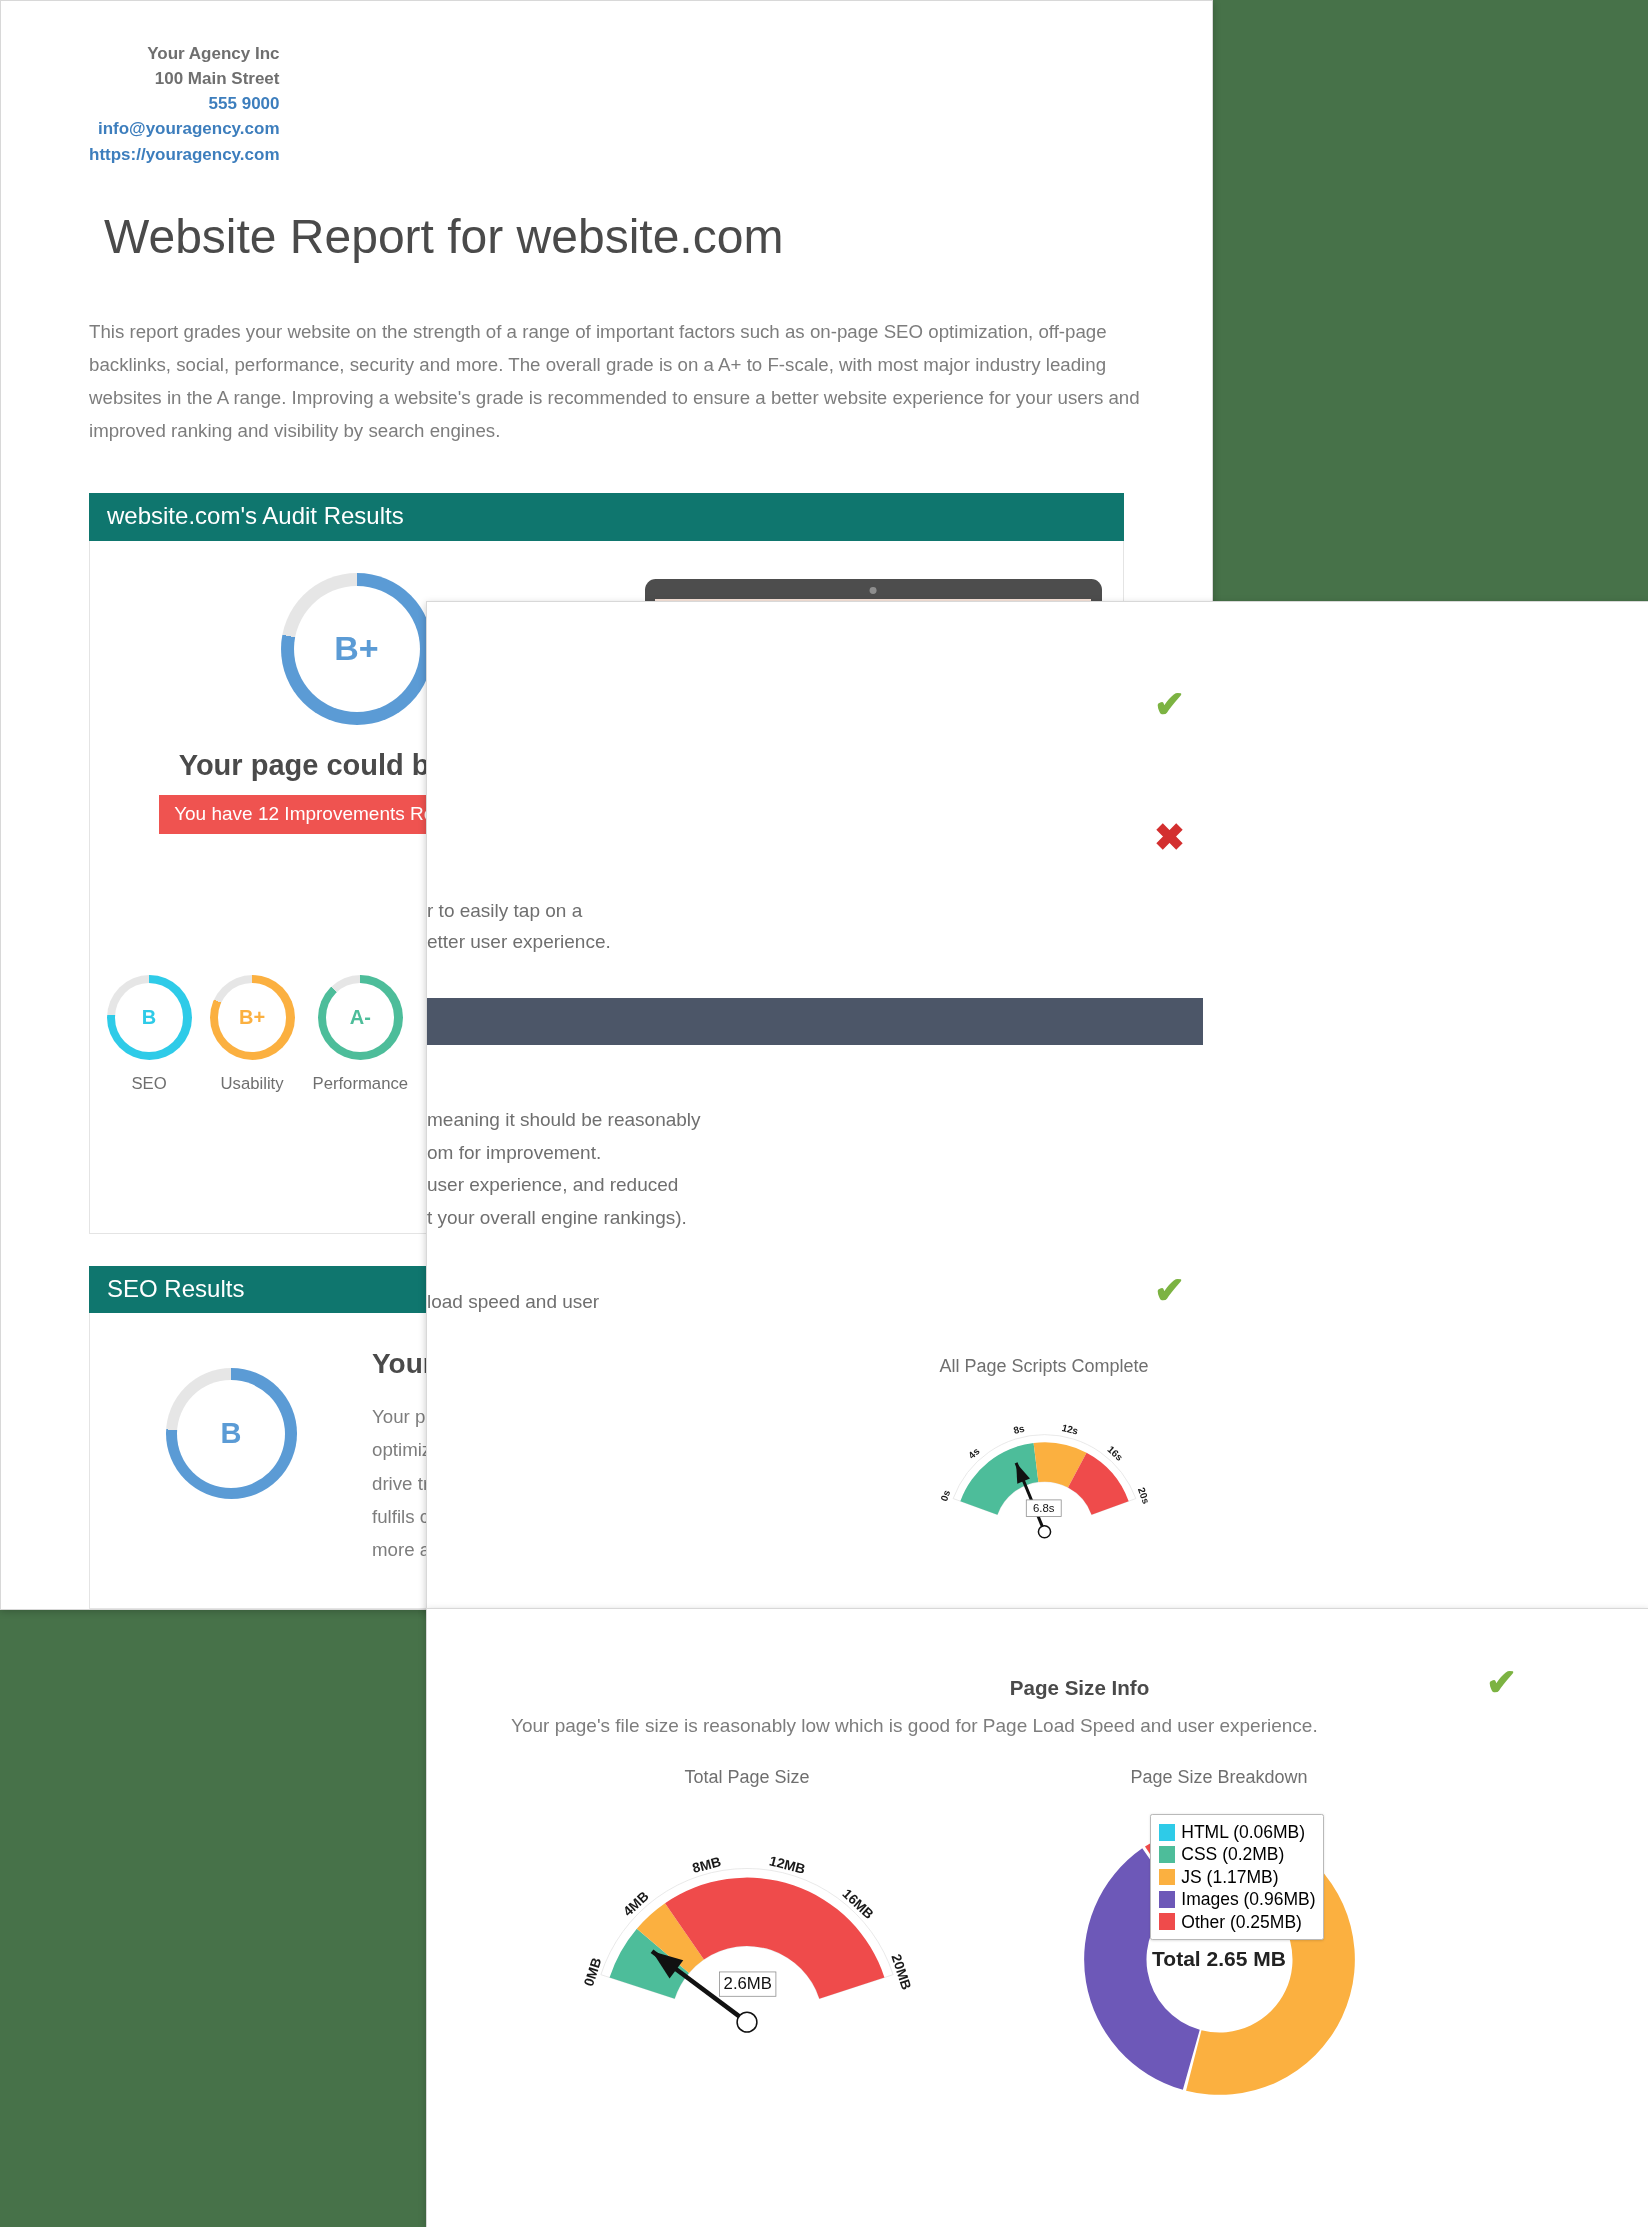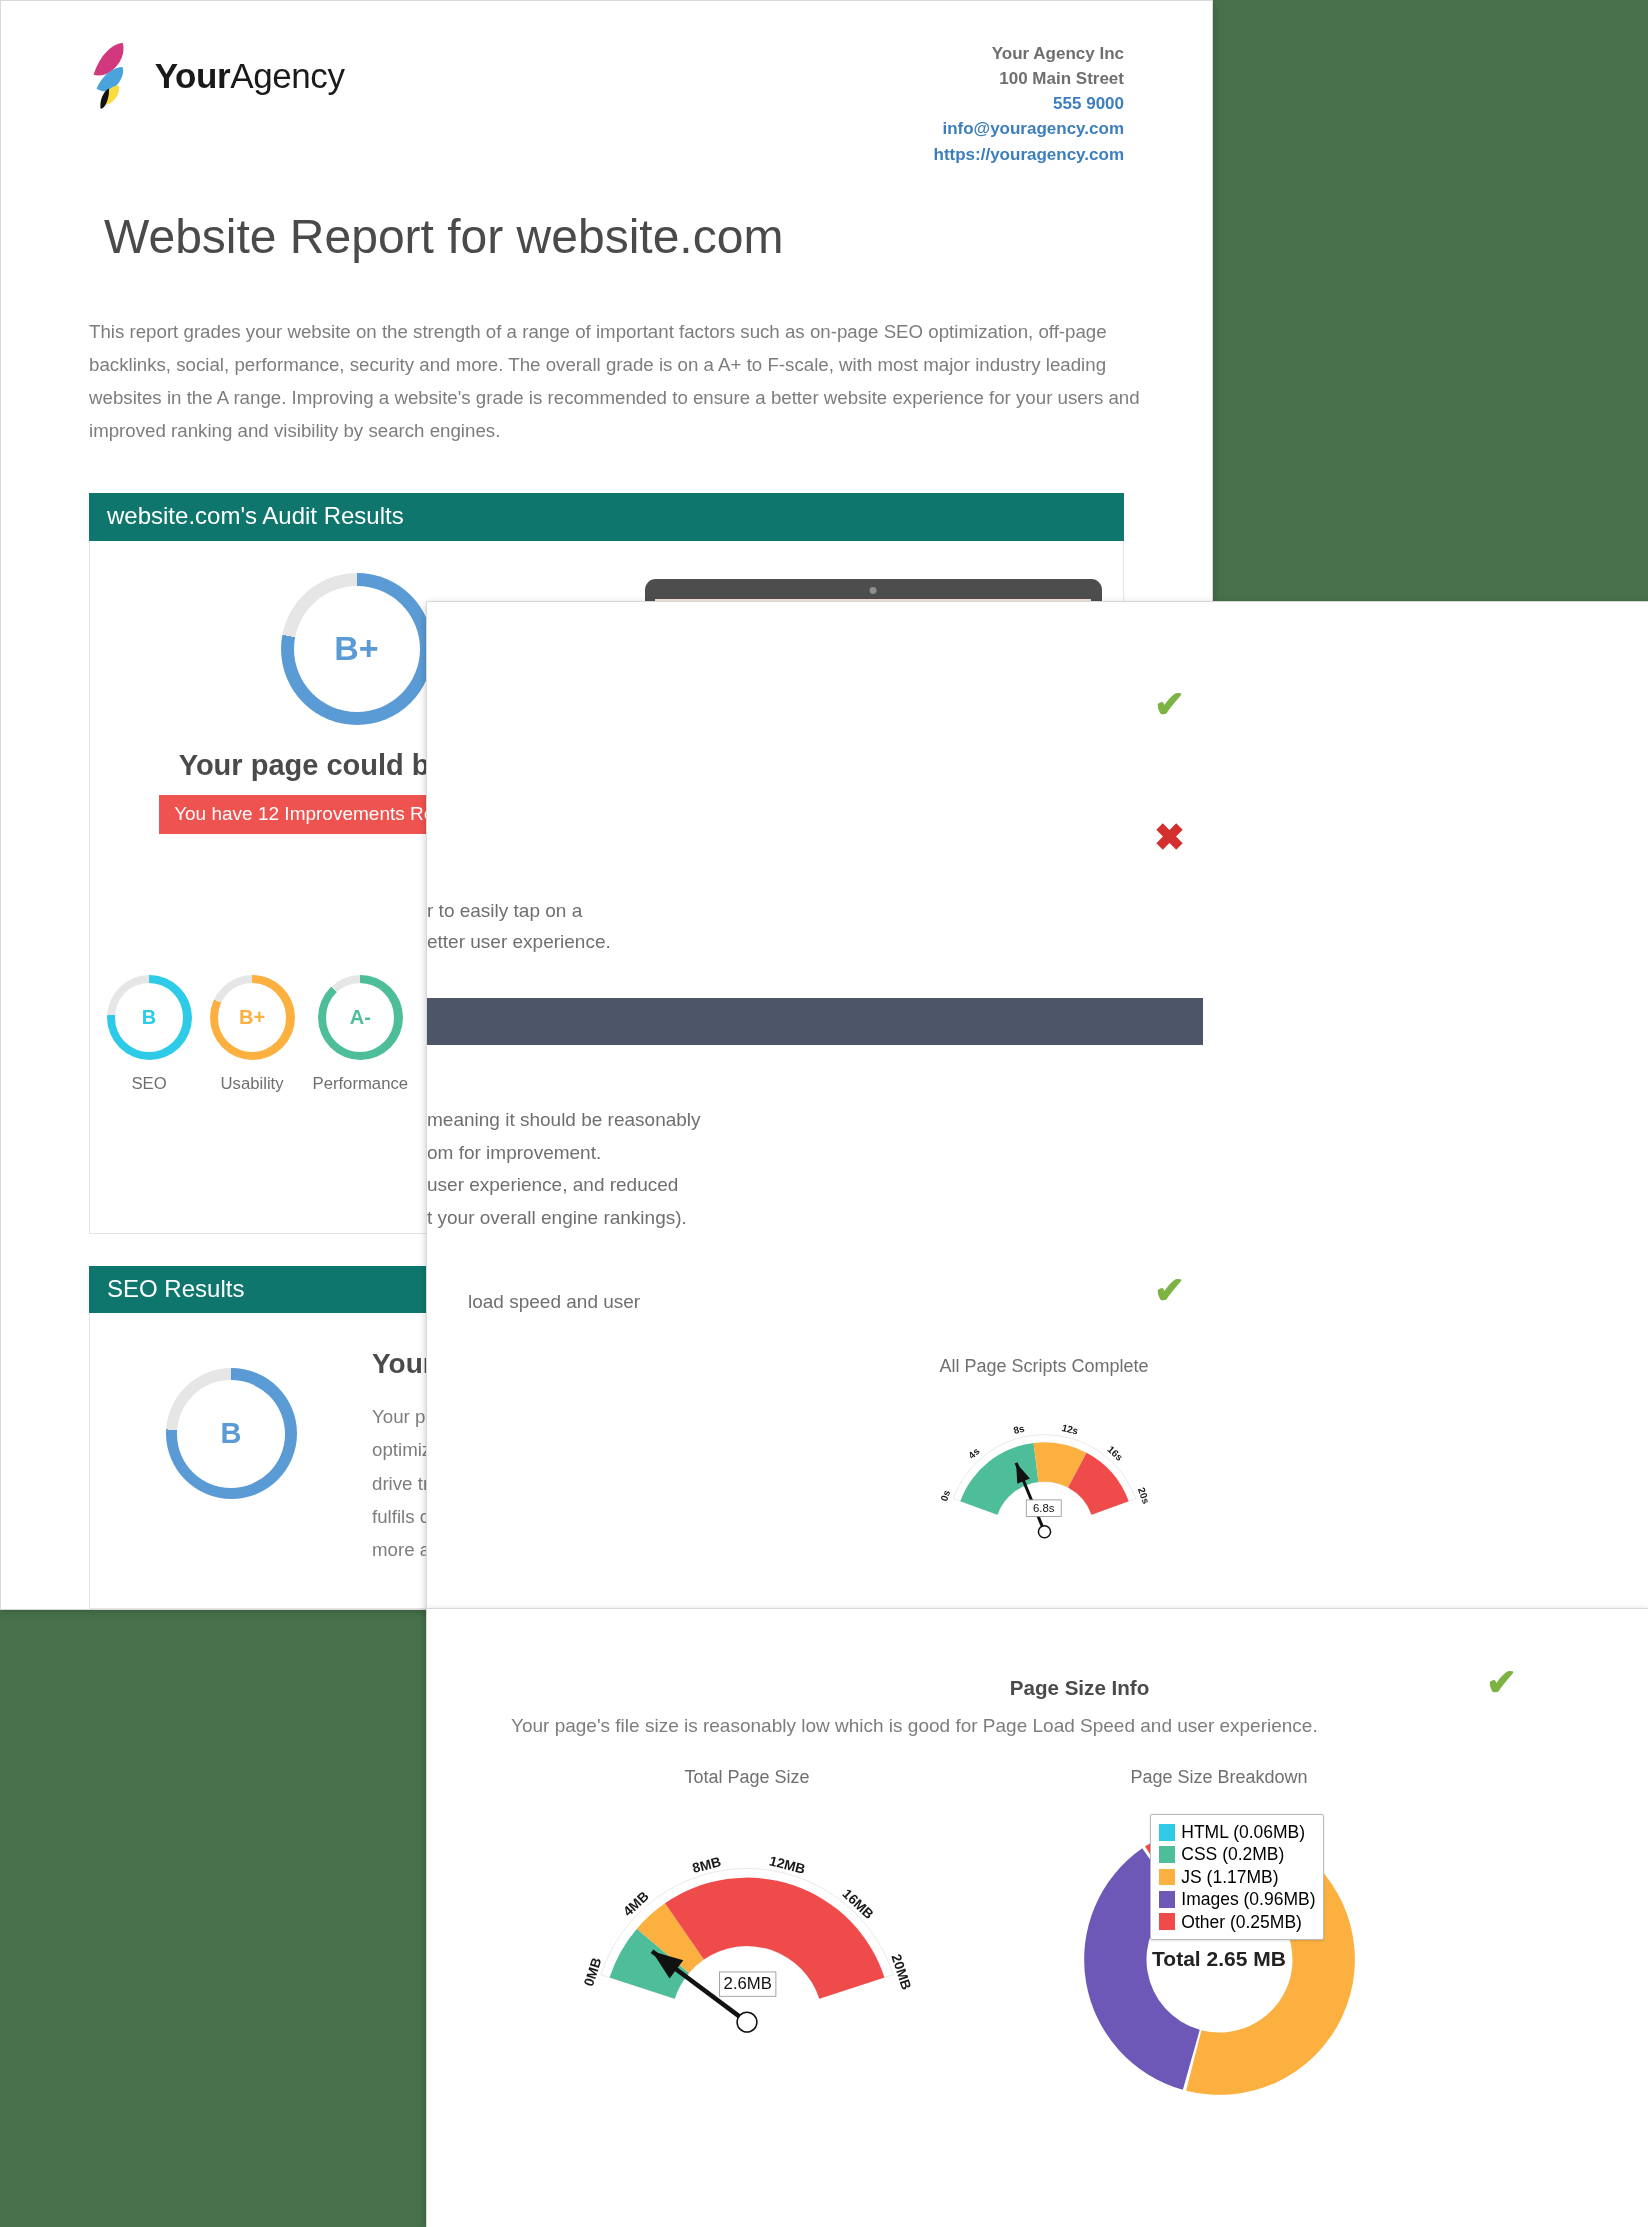--- a/index.html
+++ b/index.html
@@ -174,33 +174,20 @@
   .legend i { width:16.7px; height:16.7px; display:inline-block; flex:none;}
   .donut-center { font-size:21px; font-weight:700; color:#222; }
 </style>
 </head>
 <body>
 
 <div class="page" id="page1">
   <div class="p1-inner">
 
     <div class="hdr">
-      <div class="logo-wrap">
-        <div class="logo-mark">
-          <svg viewBox="0 0 72 90" width="55" height="69" aria-hidden="true">
-            <path d="M6 44 C14 18 30 4 44 2 C48 14 42 30 28 40 C20 45 12 46 6 44 Z" fill="#d1387e"></path>
-            <path d="M10 62 C18 44 32 34 44 34 C47 44 40 58 28 64 C22 67 15 66 10 62 Z" fill="#4ba3dd"></path>
-            <path d="M16 80 C20 66 30 58 39 58 C41 66 36 76 28 81 C24 84 19 83 16 80 Z" fill="#f9dd3e"></path>
-            <path d="M15 88 C14 76 19 66 26 62 C27 70 24 80 20 86 C18 88 16 89 15 88 Z" fill="#111111"></path>
-          </svg>
-        </div>
-        <div class="logo-text">
-          <b>Your</b><span class="light">Agency</span>
-        </div>
-      </div>
 
       <div class="contact">
         <div class="grey">Your Agency Inc</div>
         <div class="grey">100 Main Street</div>
         <div class="blue">555 9000</div>
         <div class="blue">info@youragency.com</div>
         <div class="blue">https://youragency.com</div>
       </div>
     </div>
 
@@ -409,21 +396,21 @@
     <div style="position:absolute; left:0; top:396px; width:776px; height:47px; background:#4c5668;"></div>
 
     <div class="mini-text" style="position:absolute; left:0px; top:502px; width:472px; line-height:1.72;">
       <div>meaning it should be reasonably</div>
       <div>om for improvement.</div>
       <div>user experience, and reduced</div>
       <div>t your overall engine rankings).</div>
     </div>
 
     <div class="chk ok" style="position:absolute; left:727px; top:670px;">✔</div>
-    <div class="mini-text" style="position:absolute; left:0px; top:685px; width:327px;padding-left:41px;">load speed and user</div>
+    <div class="mini-text" style="position:absolute; left:0px; top:685px; width:327px;">load speed and user</div>
 
     <div style="position:absolute; left:457px; top:754px; width:320px;">
       <div class="gauge-title">All Page Scripts Complete</div>
       <div style="display:flex;justify-content:center;margin-top:6px;">
         <svg id="gauge-scripts" width="259" height="167" viewBox="0 0 340 220" aria-hidden="true">
             <path d="M49.719344539403735 152.22142165431438 A128 128 0 0 1 290.2806554605963 152.2214216543144 L232.01971297186995 173.42667054050585 A66 66 0 0 0 107.98028702813005 173.42667054050585 Z" fill="none" stroke="#e2e2e2" stroke-width="1"></path>
             <path d="M59.11627074726282 155.64162308757108 A118 118 0 0 1 155.61941747819262 78.879554106324 L161.95662333526028 130.49195399167274 A66 66 0 0 0 107.98028702813005 173.42667054050585 Z" fill="#4dbd9a"></path>
             <path d="M155.61941747819262 78.879554106324 A118 118 0 0 1 225.39764440873512 91.81218404264663 L200.9851231438688 137.72545887131082 A66 66 0 0 0 161.95662333526028 130.49195399167274 Z" fill="#fbb040"></path>
             <path d="M225.39764440873512 91.81218404264663 A118 118 0 0 1 280.8837292527372 155.64162308757108 L232.01971297186995 173.42667054050585 A66 66 0 0 0 200.9851231438688 137.72545887131082 Z" fill="#ef4b4b"></path>
             <text x="40.32241833154464" y="148.8012202210577" text-anchor="middle" dominant-baseline="middle" font-size="13" font-weight="700" font-family="&quot;Liberation Sans&quot;, sans-serif" fill="#1a1a1a" transform="rotate(-70 40.32241833154464 148.8012202210577)">0s</text>

